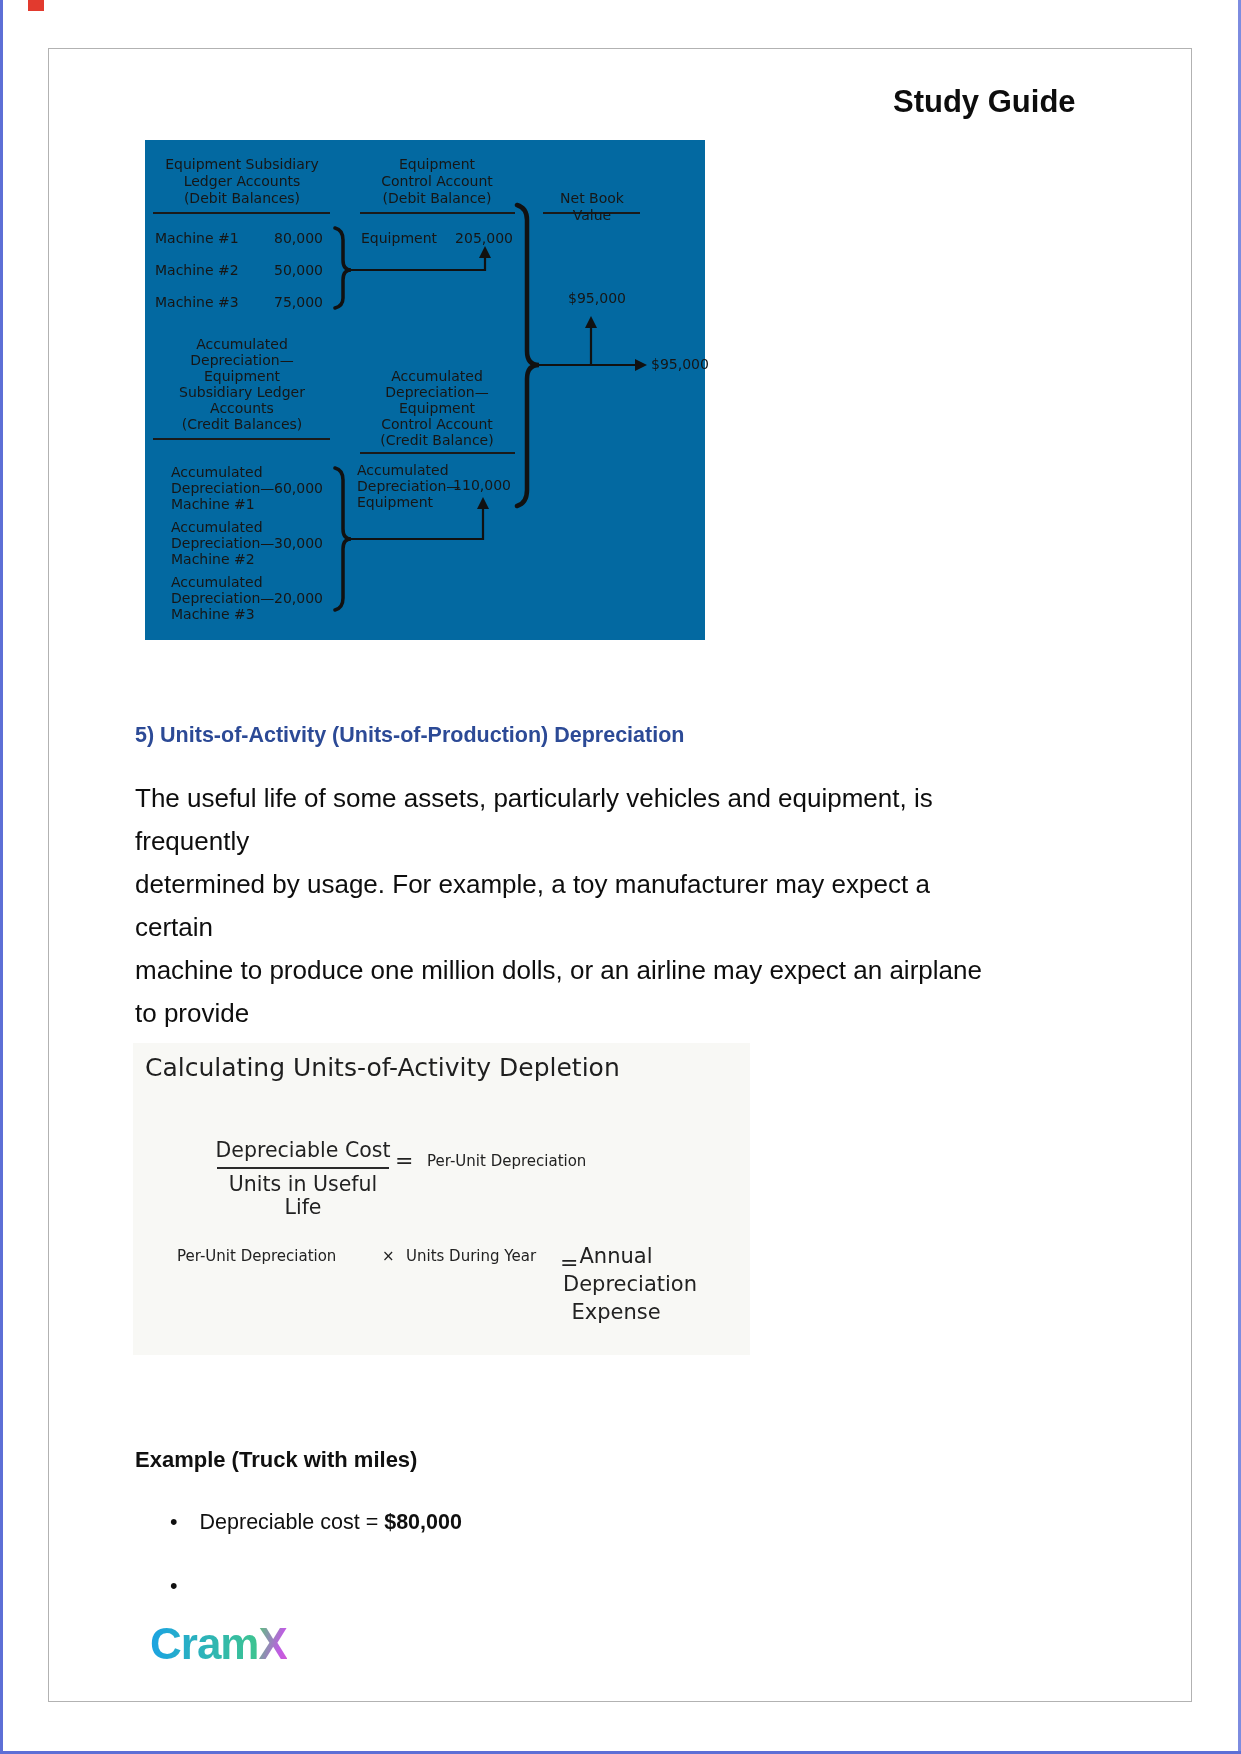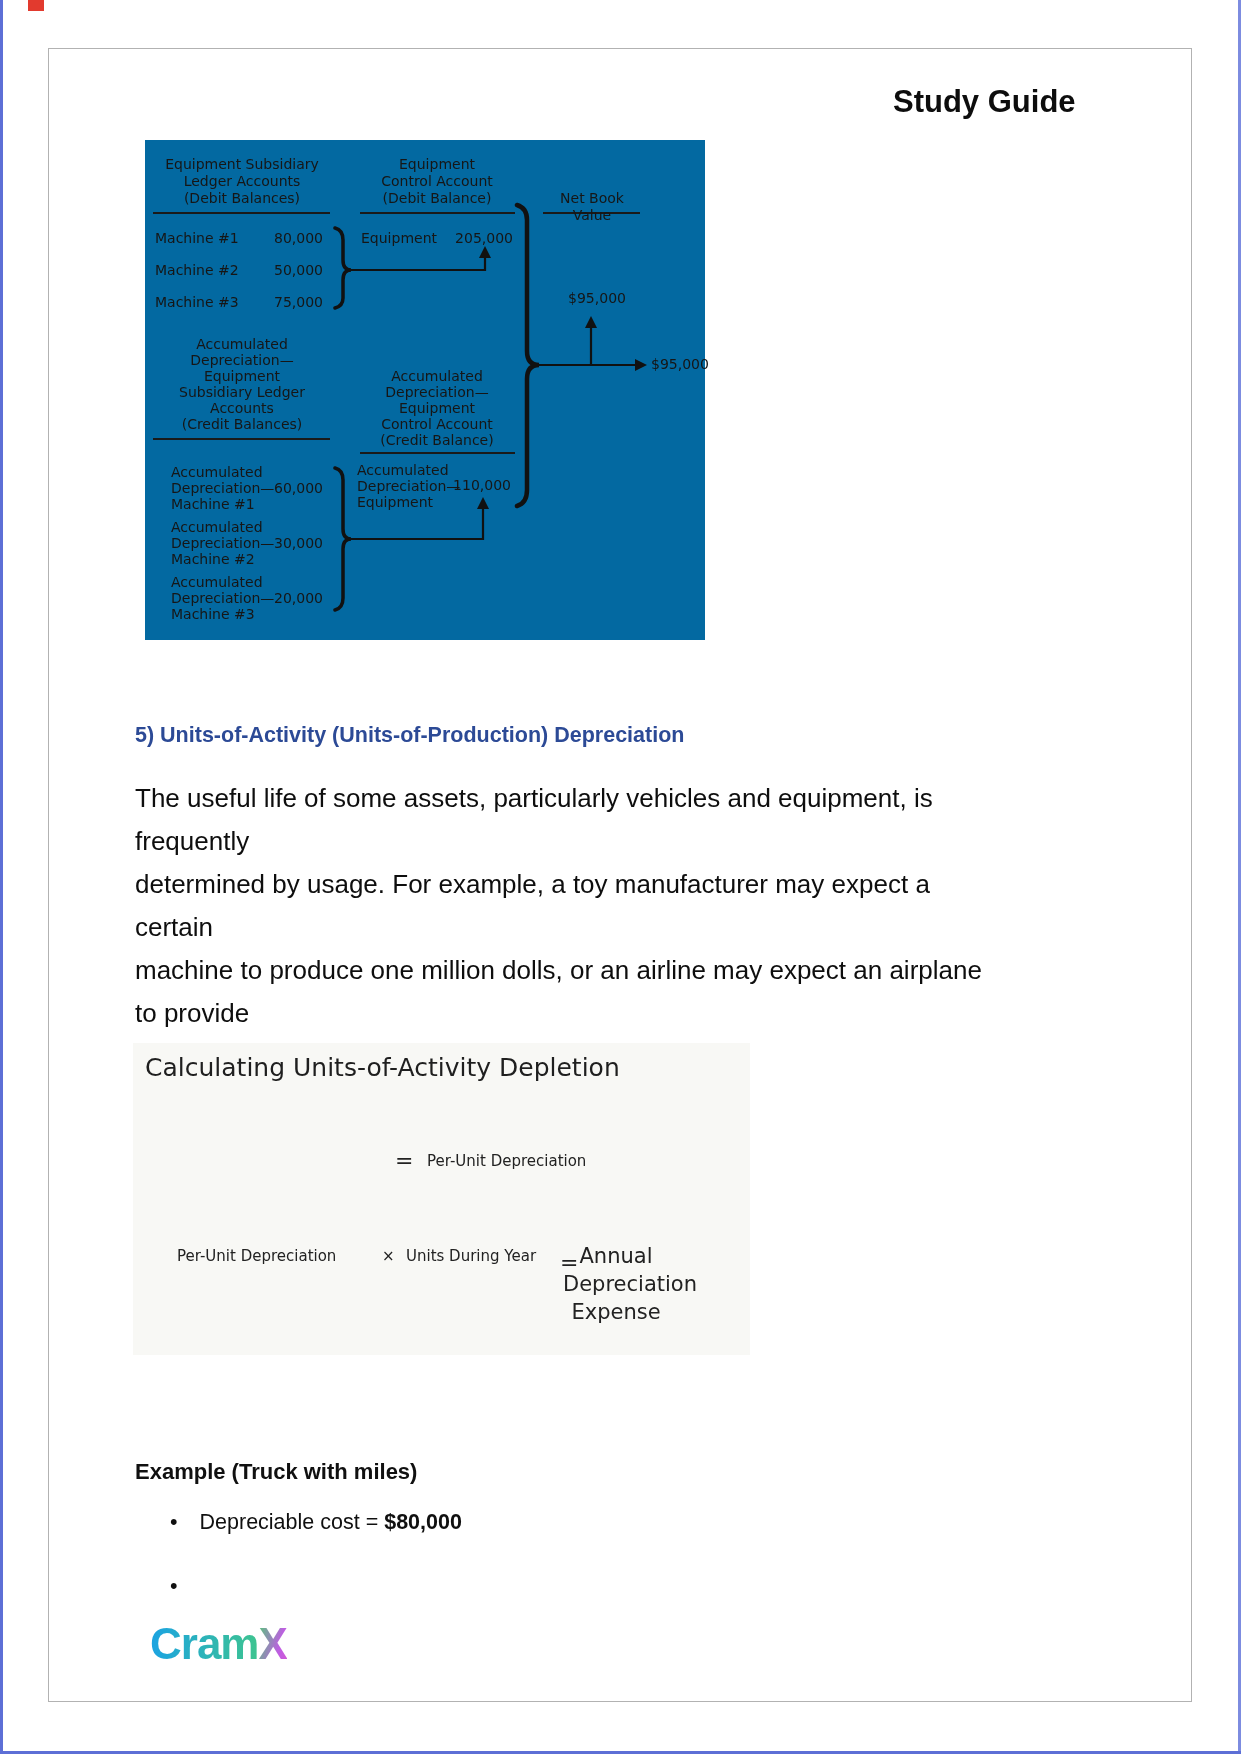--- a/index.html
+++ b/index.html
@@ -40,21 +40,21 @@
   
   .fig2 { position:absolute; left:133px; top:1043px; width:617px; height:312px; background:#f8f8f5;
           font-family:"DejaVu Sans", sans-serif; color:#222; z-index:2; }
   .fig2-title { position:absolute; left:12px; top:10px; font-size:25px; color:#1f1f1f; }
   .fraction { position:absolute; left:82px; top:96px; width:176px; text-align:center; font-size:20.5px; line-height:23px; }
   .frac-bar { height:0; border-top:2px solid #2b2b2b; margin:5px 2px 4px 2px; }
   .eq { position:absolute; font-size:15px; color:#222; }
   .eq-sign { font-size:22px; }
   .result-stack { position:absolute; left:430px; top:199px; width:106px; text-align:center; font-size:21px; line-height:28px; }
 
-  .example-heading { position:absolute; left:135px; top:1447px; font-size:22px; font-weight:bold; color:#101010; z-index:2;margin-top:12px; }
+  .example-heading { position:absolute; left:135px; top:1447px; font-size:22px; font-weight:bold; color:#101010; z-index:2; }
   .bullet { position:absolute; left:170px; font-size:21.5px; color:#101010; z-index:2; }
   .bullet .dot::before { content:"\2022"; }
   .bullet .txt { margin-left:22px; }
   .bullet b { font-weight:bold; }
 
   
   .logo { position:absolute; left:150px; top:1619px; font-size:44px; font-weight:800; letter-spacing:-1px; z-index:2; }
   .logo-cram { background:linear-gradient(90deg,#1ba3e2,#3ec48f);
                -webkit-background-clip:text; background-clip:text; color:transparent; }
   .logo-x    { background:linear-gradient(105deg,#55c878,#c05ce4 70%,#d25ad0);
@@ -133,20 +133,25 @@
     <div class="lg center" style="left:412px; top:150px; width:80px;">$95,000</div>
     <div class="lg" style="left:506px; top:216px; width:70px;">$95,000</div>
   </div>
 
   <div class="sec-heading">5) Units-of-Activity (Units-of-Production) Depreciation</div>
   <div class="para">The useful life of some assets, particularly vehicles and equipment, is frequently<br>determined by usage. For example, a toy manufacturer may expect a certain<br>machine to produce one million dolls, or an airline may expect an airplane to provide<br>ten thousand hours of flight time.</div>
 
   <div class="fig2">
     <div class="fig2-title">Calculating Units-of-Activity Depletion</div>
 
+    <div class="fraction">
+      <div>Depreciable Cost</div>
+      <div class="frac-bar"></div>
+      <div>Units in Useful Life</div>
+    </div>
     <div class="eq eq-sign" style="left:262px; top:105px;">=</div>
     <div class="eq" style="left:294px; top:109px;">Per-Unit Depreciation</div>
 
     <div class="eq" style="left:44px; top:204px;">Per-Unit Depreciation</div>
     <div class="eq" style="left:249px; top:204px;">×</div>
     <div class="eq" style="left:273px; top:204px;">Units During Year</div>
     <div class="eq eq-sign" style="left:427px; top:207px;">=</div>
     <div class="result-stack">Annual<br>Depreciation<br>Expense</div>
   </div>
 

